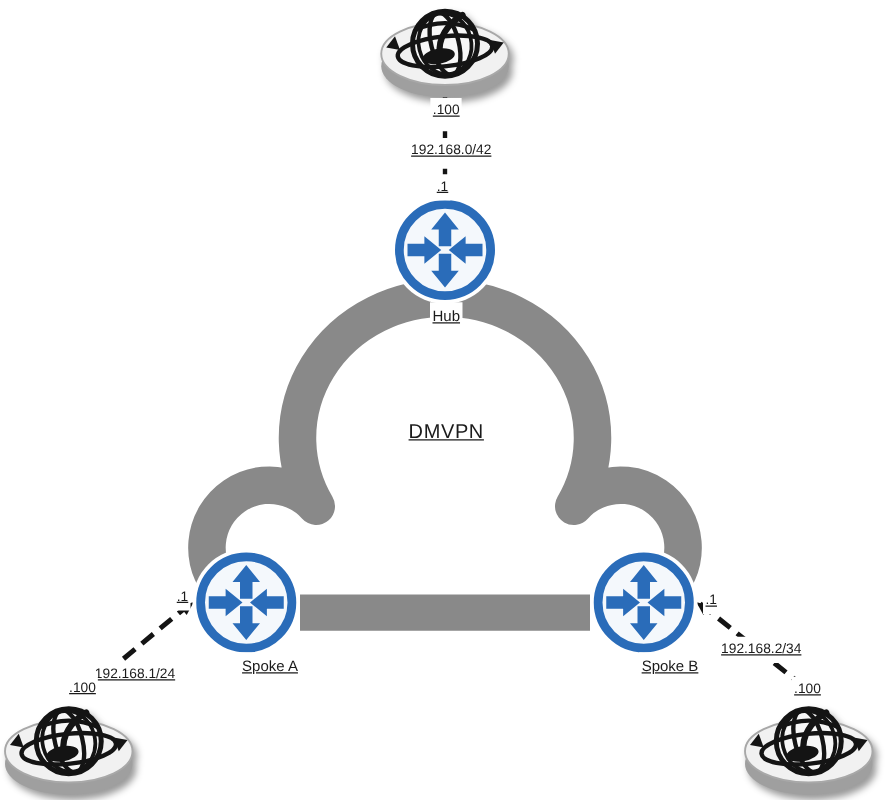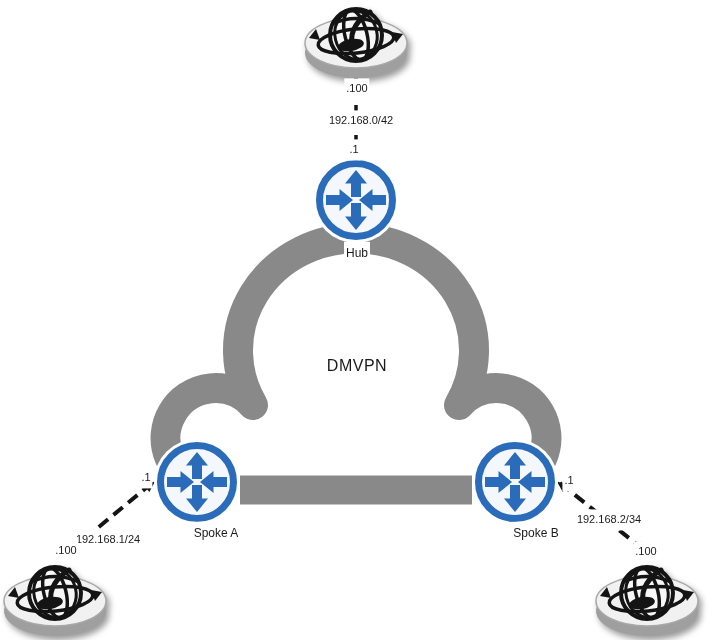--- a/index.html
+++ b/index.html
@@ -4,21 +4,21 @@
 <style>
   html,body{margin:0;padding:0;background:#ffffff;}
   #canvas{
     position:relative;width:712px;height:640px;overflow:hidden;
     font-family:"Liberation Sans", sans-serif;background:#ffffff;
   }
   #bg{position:absolute;left:0;top:0;}
   .lbl{
     position:absolute;transform:translate(-50%,-50%);
     font-size:11px;color:#1b1b1b;background:#ffffff;
-    padding:4px 2px;white-space:nowrap;line-height:1.2;
+    padding:4px 2px;white-space:nowrap;line-height:1.2;text-decoration:underline;
   }
   .lbl.node-label{font-size:12px;}
   .lbl.cloud-label{font-size:16px;background:transparent;letter-spacing:0.5px;}
   .globe-shadow{filter:drop-shadow(3px 4px 3px rgba(0,0,0,0.40));}
 </style>
 </head>
 <body>
 
 <div id="canvas">
 
@@ -95,21 +95,21 @@
       <use href="#router-icon"></use>
     </g>
   </svg>
 
   <div class="lbl" style="left:357px;top:89px">.100</div>
   <div class="lbl" style="left:361px;top:121px">192.168.0/42</div>
   <div class="lbl" style="left:354px;top:150px">.1</div>
 
   <div class="lbl node-label" style="left:357px;top:253px">Hub</div>
 
-  <div class="lbl cloud-label" style="left:357px;top:366px">DMVPN</div>
+  <div class="lbl cloud-label" style="left:357px;top:346px">DMVPN</div>
 
   <div class="lbl" style="left:146px;top:478px">.1</div>
   <div class="lbl" style="left:108px;top:540px">192.168.1/24</div>
   <div class="lbl" style="left:66px;top:551px">.100</div>
   <div class="lbl node-label" style="left:216px;top:533px">Spoke A</div>
 
   <div class="lbl" style="left:569px;top:481px">.1</div>
   <div class="lbl" style="left:609px;top:520px">192.168.2/34</div>
   <div class="lbl" style="left:646px;top:552px">.100</div>
   <div class="lbl node-label" style="left:536px;top:533px">Spoke B</div>

